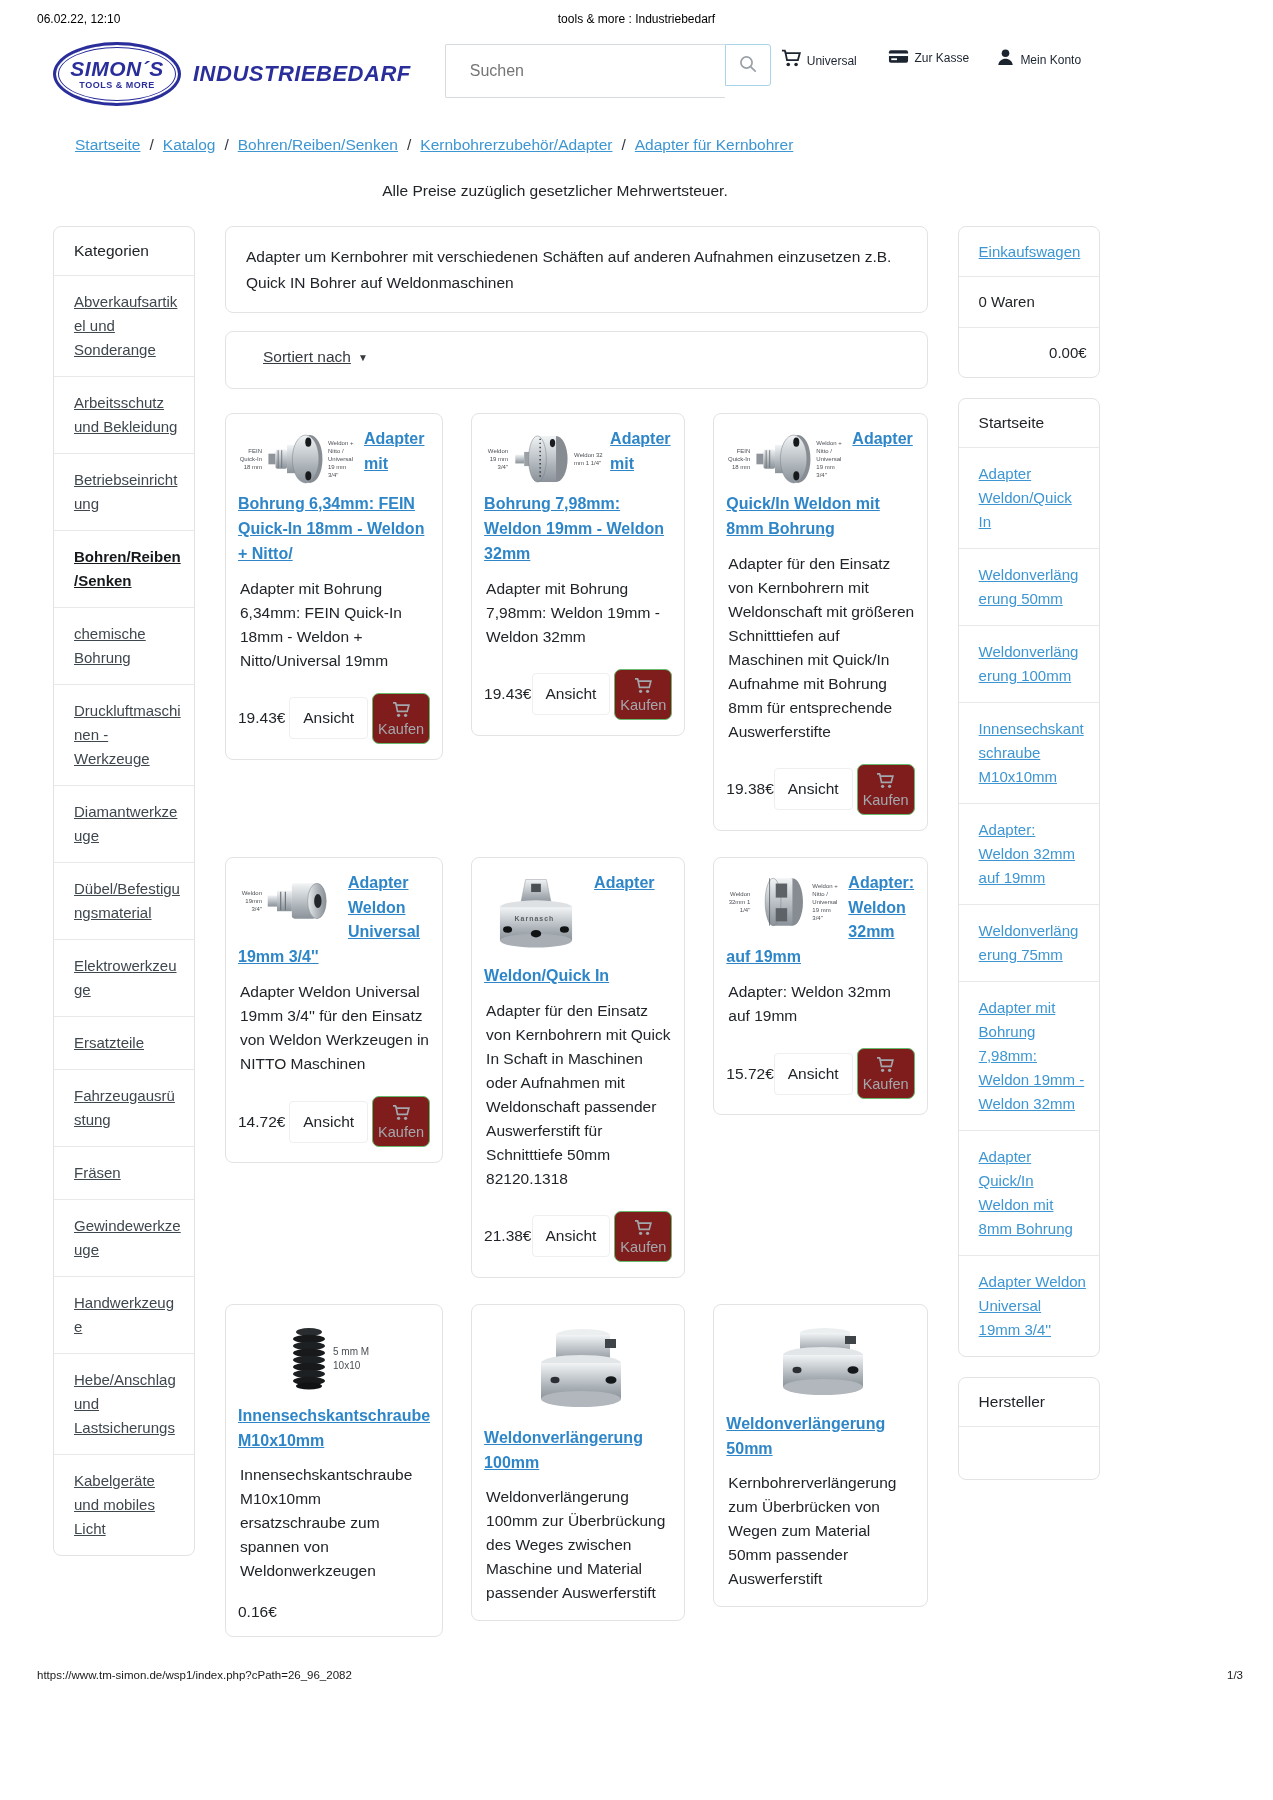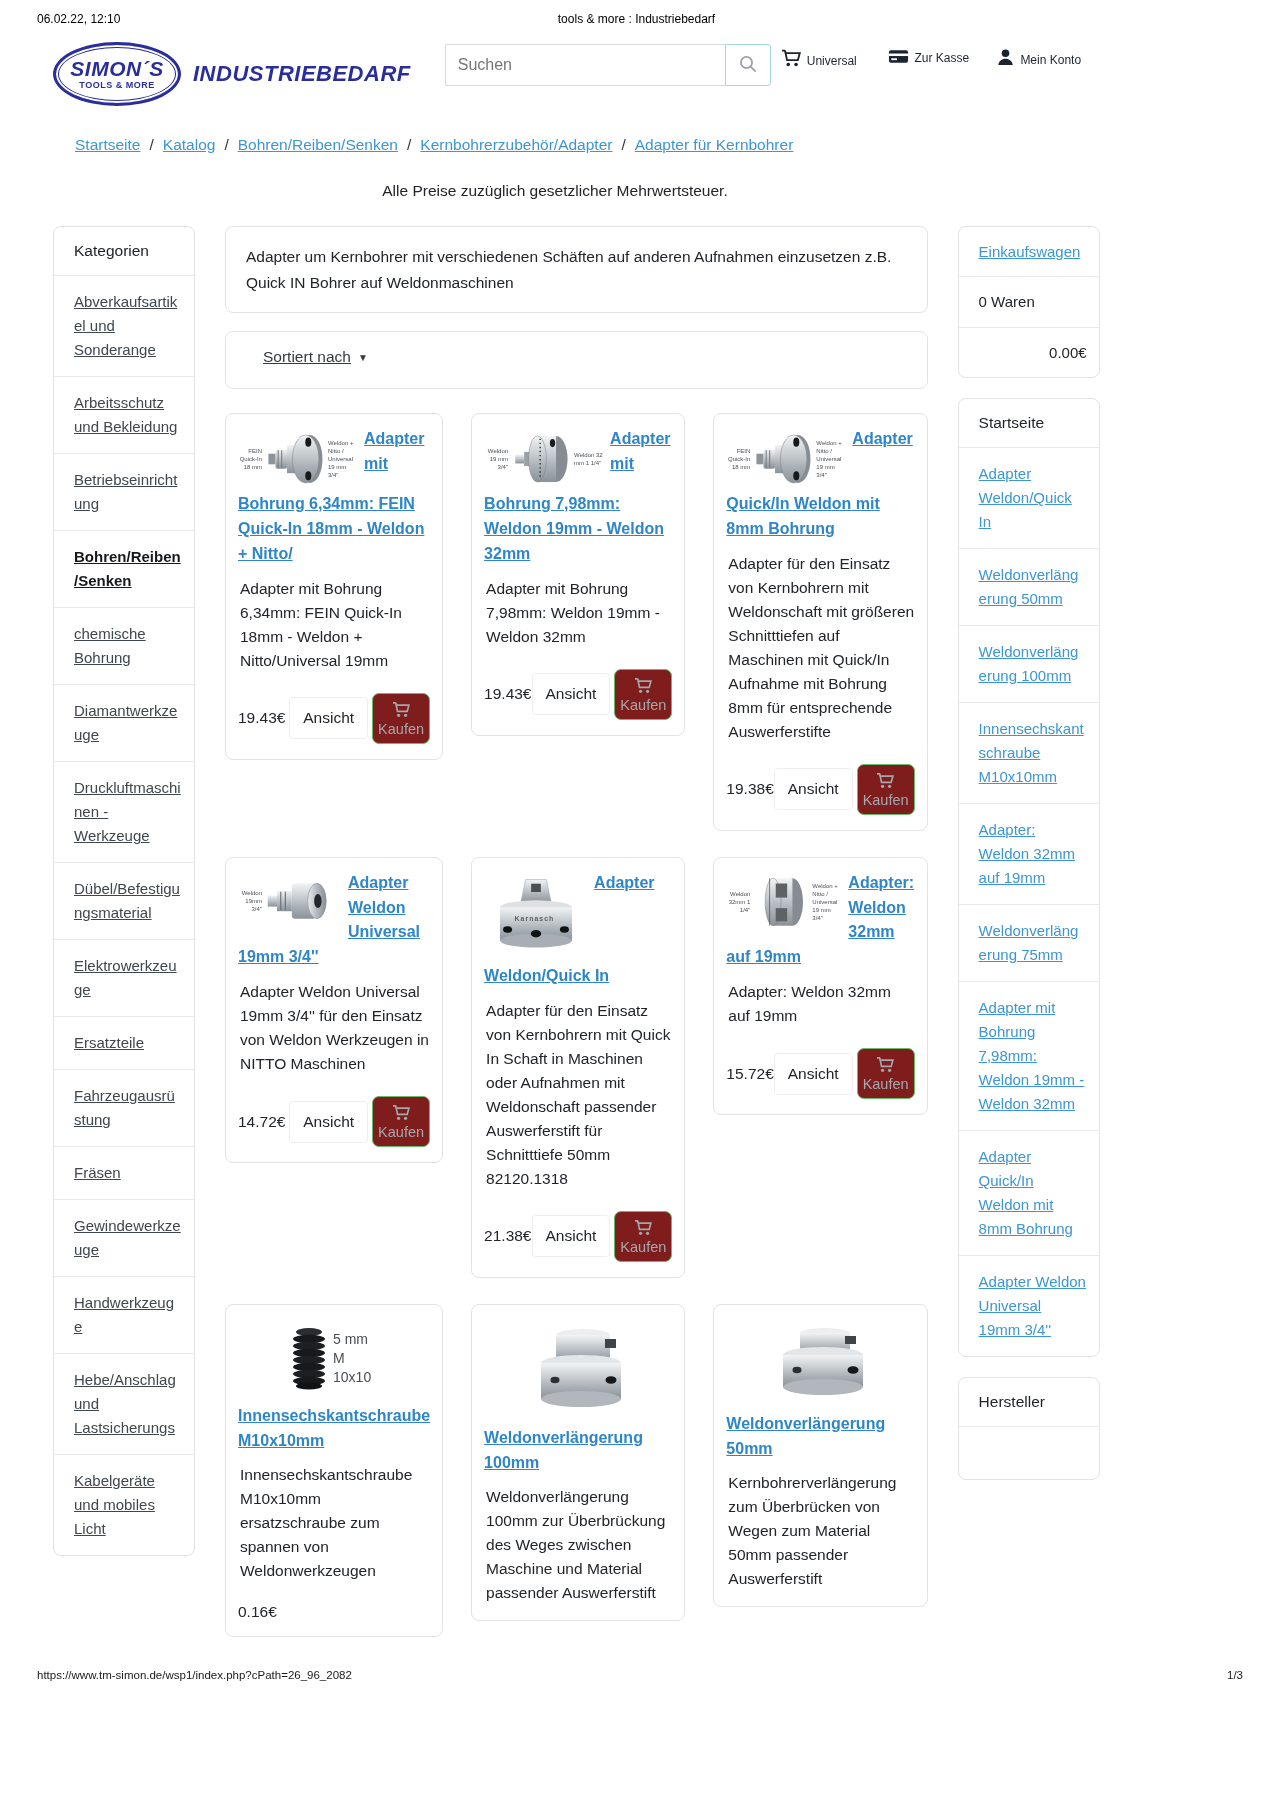--- a/index.html
+++ b/index.html
@@ -19,22 +19,22 @@
   .site-head { display:flex; align-items:flex-start; margin:16px 0 0 53px; width:1004px; }
   .logo { display:flex; align-items:center; width:368px; }
   .logo-oval { width:128px; height:64px; border:3px solid #2a2e9b; border-radius:50%;
                box-shadow:0 0 0 2px #fff inset, 0 0 0 3px #2a2e9b inset;
                display:flex; flex-direction:column; align-items:center; justify-content:center; }
   .logo-brand { color:#2a2e9b; font-weight:bold; font-style:italic; font-size:21px; letter-spacing:.5px; line-height:1; }
   .logo-sub { color:#2a2e9b; font-weight:bold; font-size:9px; letter-spacing:.5px; margin-top:1px; }
   .logo-word { color:#2a2e9b; font-weight:bold; font-style:italic; font-size:22px; letter-spacing:.5px; margin-left:12px; }
 
   .search { display:flex; margin-left:34px; margin-top:2px; }
-  .search input { width:280px; height:42px; border:1px solid #d7dbdf; border-right:none; border-radius:2px 0 0 2px;
-                  font-size:16px; padding:0 12px; color:#495057; outline:none; font-family:inherit; }
+  .search input { width:280px; height:54px; border:1px solid #d7dbdf; border-right:none; border-radius:2px 0 0 2px;
+                  font-size:16px; padding:0 24px; color:#495057; outline:none; font-family:inherit; }
   .search button { width:46px; height:42px; background:#fff; border:1px solid #a9d3e6; border-radius:0 3px 3px 0;
                    display:flex; align-items:center; justify-content:center; cursor:pointer; }
 
   .head-nav { margin-left:auto; display:flex; gap:14px; padding-top:6px; }
   .nav-item { width:96px; text-align:center; font-size:12px; line-height:1.45; color:#1c2430; cursor:pointer; }
   .nav-item svg { vertical-align:-3px; margin-right:5px; }
 
   
   .crumbs { margin:30px 0 0 75px; font-size:15.5px; }
   .crumbs a { color:#3d96d2; text-decoration:underline; }
@@ -170,22 +170,22 @@
   <div class="cols">
 
     <aside class="col-left">
       <div class="box">
         <div class="box-head">Kategorien</div>
         <div class="list-item"><a class="cat-link">Abverkaufsartikel und Sonderange</a></div>
         <div class="list-item"><a class="cat-link">Arbeitsschutz und Bekleidung</a></div>
         <div class="list-item"><a class="cat-link">Betriebseinrichtung</a></div>
         <div class="list-item"><a class="cat-link active">Bohren/Reiben/Senken</a></div>
         <div class="list-item"><a class="cat-link">chemische Bohrung</a></div>
+        <div class="list-item"><a class="cat-link">Druckluftmaschinen - Werkzeuge</a></div>
         <div class="list-item"><a class="cat-link">Diamantwerkzeuge</a></div>
-        <div class="list-item"><a class="cat-link">Druckluftmaschinen - Werkzeuge</a></div>
         <div class="list-item"><a class="cat-link">Dübel/Befestigungsmaterial</a></div>
         <div class="list-item"><a class="cat-link">Elektrowerkzeuge</a></div>
         <div class="list-item"><a class="cat-link">Ersatzteile</a></div>
         <div class="list-item"><a class="cat-link">Fahrzeugausrüstung</a></div>
         <div class="list-item"><a class="cat-link">Fräsen</a></div>
         <div class="list-item"><a class="cat-link">Gewindewerkzeuge</a></div>
         <div class="list-item"><a class="cat-link">Handwerkzeuge</a></div>
         <div class="list-item"><a class="cat-link">Hebe/Anschlag und Lastsicherungs</a></div>
         <div class="list-item"><a class="cat-link">Kabelgeräte und mobiles Licht</a></div>
       </div>
@@ -403,21 +403,21 @@
                   <ellipse cx="18" cy="8" rx="13" ry="4" fill="#2a2d30"></ellipse>
                   <ellipse cx="18" cy="15" rx="16" ry="4.2" fill="#17191b"></ellipse>
                   <ellipse cx="18" cy="22" rx="16" ry="4.2" fill="#1d2022"></ellipse>
                   <ellipse cx="18" cy="29" rx="16" ry="4.2" fill="#17191b"></ellipse>
                   <ellipse cx="18" cy="36" rx="16" ry="4.2" fill="#1d2022"></ellipse>
                   <ellipse cx="18" cy="43" rx="16" ry="4.2" fill="#17191b"></ellipse>
                   <ellipse cx="18" cy="50" rx="16" ry="4.2" fill="#1d2022"></ellipse>
                   <ellipse cx="18" cy="57" rx="16" ry="4.2" fill="#17191b"></ellipse>
                   <ellipse cx="18" cy="62" rx="13" ry="3.6" fill="#101214"></ellipse>
                 </svg>
-              <span class="img-label r" style="font-size:14px;width:44px">5 mm M 10x10</span>
+              <span class="img-label r" style="font-size:10px;width:44px">5 mm M 10x10</span>
             </span>
           </div>
           <a class="ptitle">Innensechskantschraube M10x10mm</a>
           <p class="pdesc">Innensechskantschraube M10x10mm ersatzschraube zum spannen von Weldonwerkzeugen</p>
           <div class="prow">
             <span class="price">0.16€</span>
           </div>
         </article>
 
         <article class="card">

